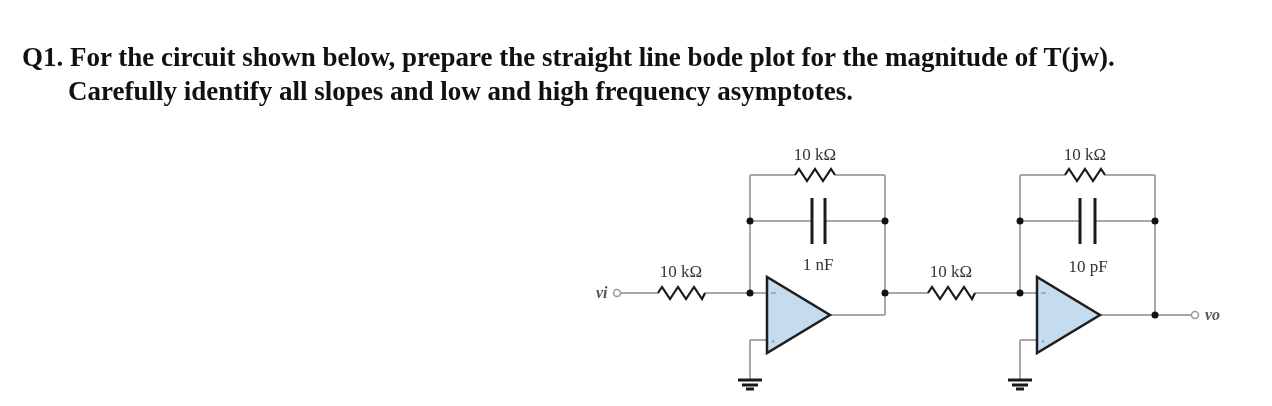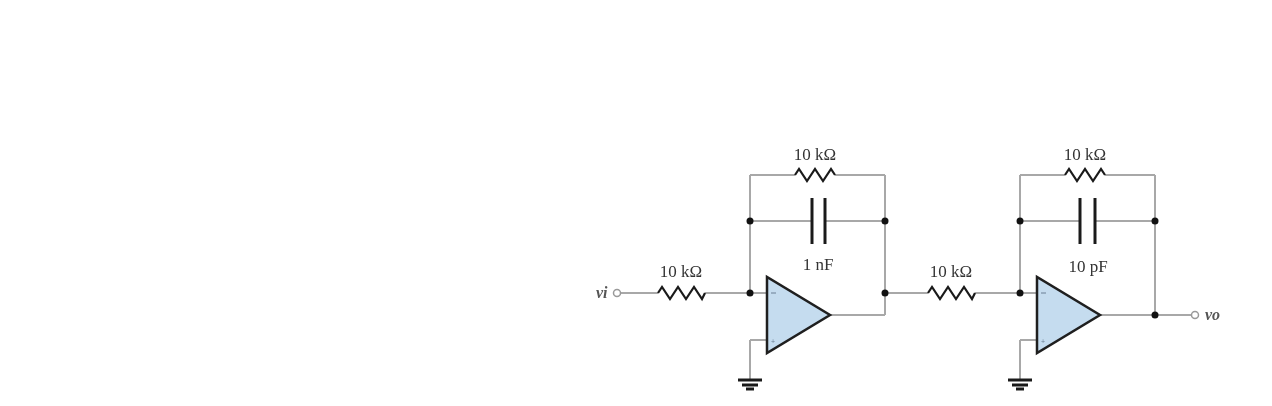--- a/index.html
+++ b/index.html
@@ -11,20 +11,22 @@
     }
     .question .line2 { padding-left: 46px; }
     .circuit { position: absolute; left: 0; top: 0; width: 1272px; height: 406px; }
     .lbl { font-family: "Liberation Serif", serif; font-size: 17px; fill: #333333; }
     .lbl-it { font-family: "Liberation Serif", serif; font-style: italic; font-weight: bold; font-size: 16px; fill: #555555; }
   </style>
 </head>
 <body>
 
 <div class="question">
+  <div>Q1. For the circuit shown below, prepare the straight line bode plot for the magnitude of T(jw).</div>
+  <div class="line2">Carefully identify all slopes and low and high frequency asymptotes.</div>
 </div>
 
 <svg class="circuit" viewBox="0 0 1272 406" xmlns="http://www.w3.org/2000/svg">
   <g fill="none" stroke="#a8a8a8" stroke-width="2">
 
     <line x1="621" y1="293" x2="658" y2="293"></line>
     <line x1="705" y1="293" x2="767" y2="293"></line>
 
     <line x1="750" y1="175" x2="750" y2="293"></line>
     <line x1="750" y1="175" x2="795" y2="175"></line>

